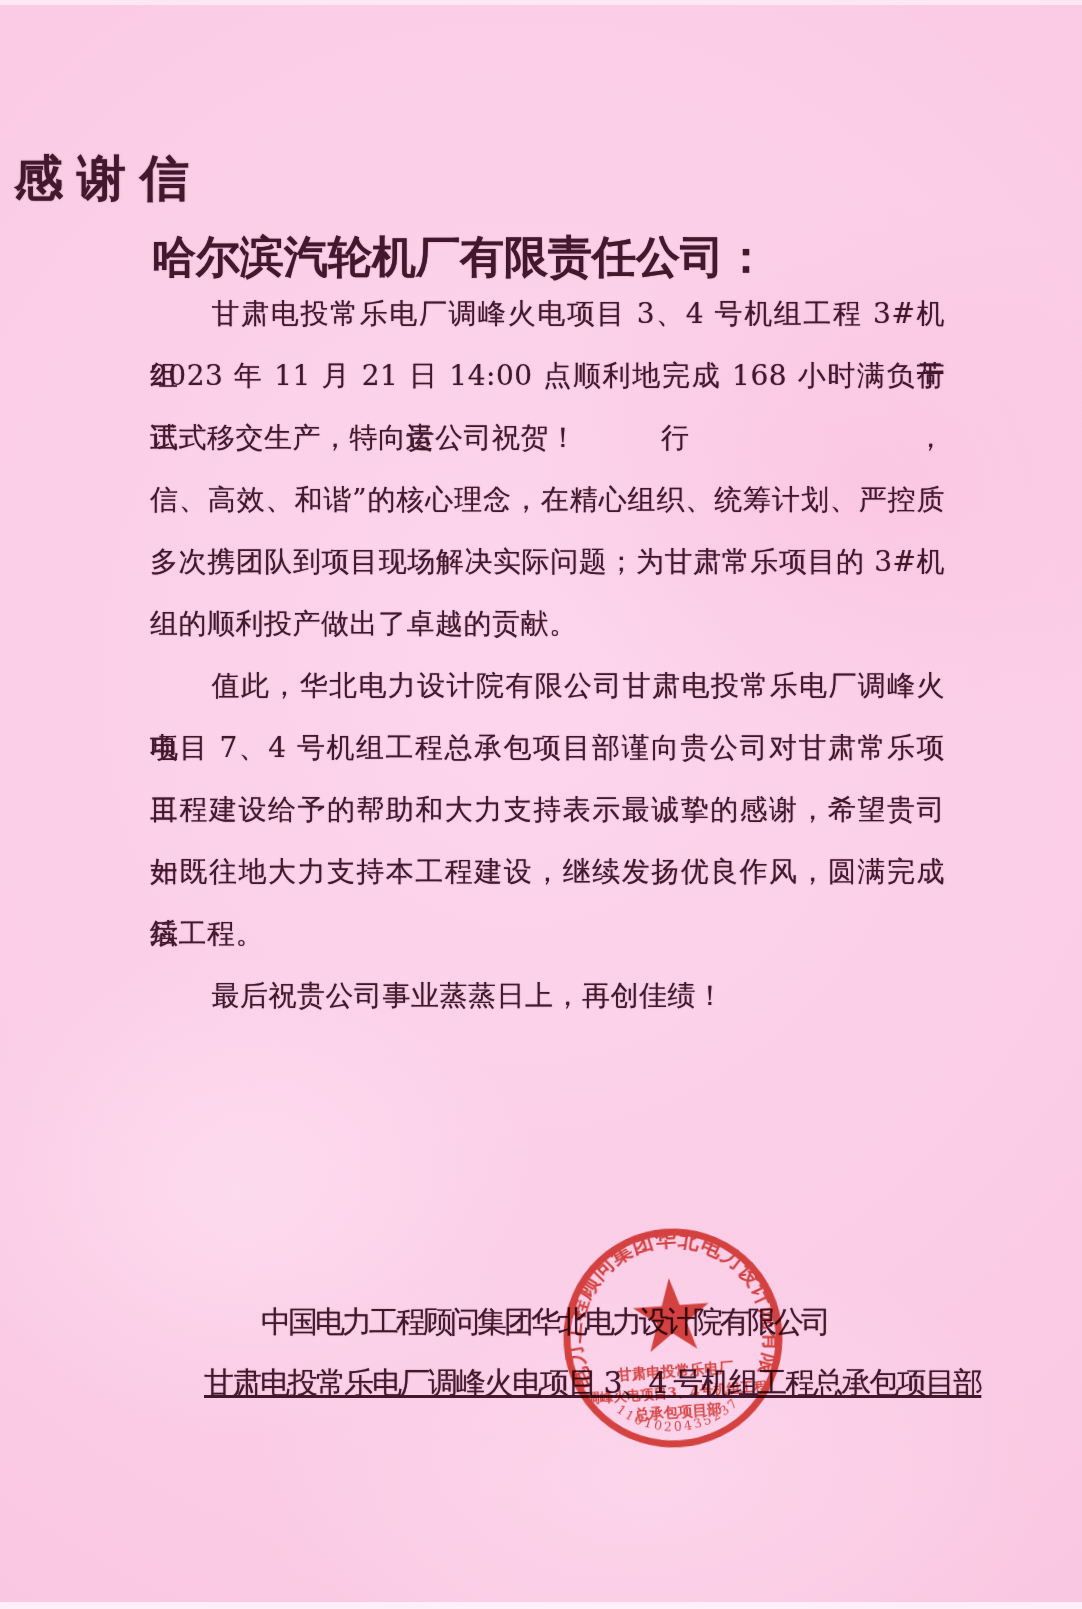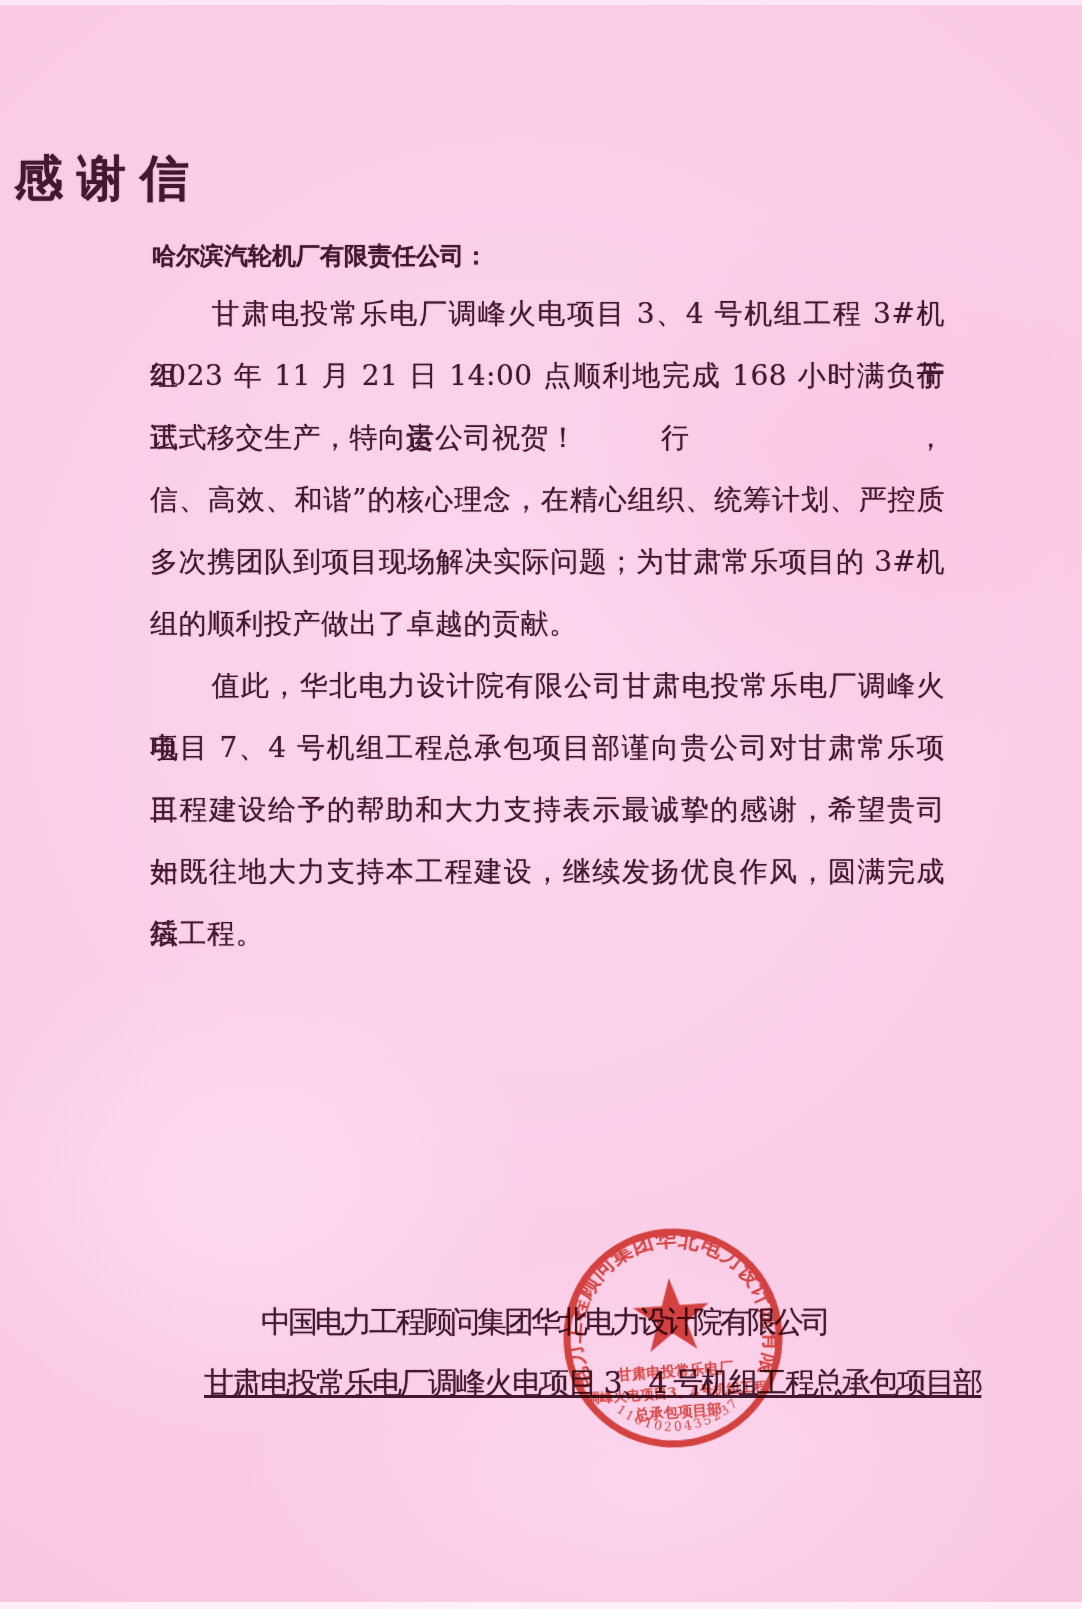--- a/index.html
+++ b/index.html
@@ -35,22 +35,22 @@
     text-align: left;
     font-size: 49px;
     font-weight: bold;
     letter-spacing: 14px;
     padding-left: 14px;
     box-sizing: border-box;
     text-shadow: 0 0 1.5px rgba(58,16,42,0.65);
   }
   .salutation {
     position: absolute;
-    left: 152px; top: 240px;
-    font-size: 24px;
+    left: 152px; top: 228px;
+    font-size: 44px;
     font-weight: bold;
     letter-spacing: 0px;
     text-shadow: 0 0 1.2px rgba(58,16,42,0.6);
     white-space: nowrap;
   }
   .letter-body {
     position: absolute;
     left: 150px; top: 283px;
     width: 795px;
   }
@@ -108,20 +108,21 @@
     <div class="line fill">2023 年 11 月 21 日 14:00 点顺利地完成 168 小时满负荷试运行，</div>
     <div class="line">正式移交生产，特向贵公司祝贺！</div>
     <div class="line fill">信、高效、和谐”的核心理念，在精心组织、统筹计划、严控质</div>
     <div class="line fill">多次携团队到项目现场解决实际问题；为甘肃常乐项目的 3#机</div>
     <div class="line">组的顺利投产做出了卓越的贡献。</div>
     <div class="line indent fill">值此，华北电力设计院有限公司甘肃电投常乐电厂调峰火电</div>
     <div class="line fill">项目 7、4 号机组工程总承包项目部谨向贵公司对甘肃常乐项目</div>
     <div class="line fill">工程建设给予的帮助和大力支持表示最诚挚的感谢，希望贵司一</div>
     <div class="line fill">如既往地大力支持本工程建设，继续发扬优良作风，圆满完成后</div>
     <div class="line">续工程。</div>
+    <div class="line indent">最后祝贵公司事业蒸蒸日上，再创佳绩！</div>
   </div>
 
   <div class="sig sig1">中国电力工程顾问集团华北电力设计院有限公司</div>
   <div class="sig sig2">甘肃电投常乐电厂调峰火电项目 3、4 号机组工程总承包项目部</div>
 
   <div class="seal">
     <svg viewBox="0 0 240 240" width="240" height="240" xmlns="http://www.w3.org/2000/svg">
       <circle cx="120" cy="120" r="106" fill="none" stroke="#d2382c" stroke-width="7"></circle>
       <path id="sealArcTop" d="M 33.5 151.5 A 92 92 0 1 1 206.5 151.5" fill="none"></path>
       <path id="sealArcBottom" d="M 46.7 177.3 A 93 93 0 0 0 193.3 177.3" fill="none"></path>

